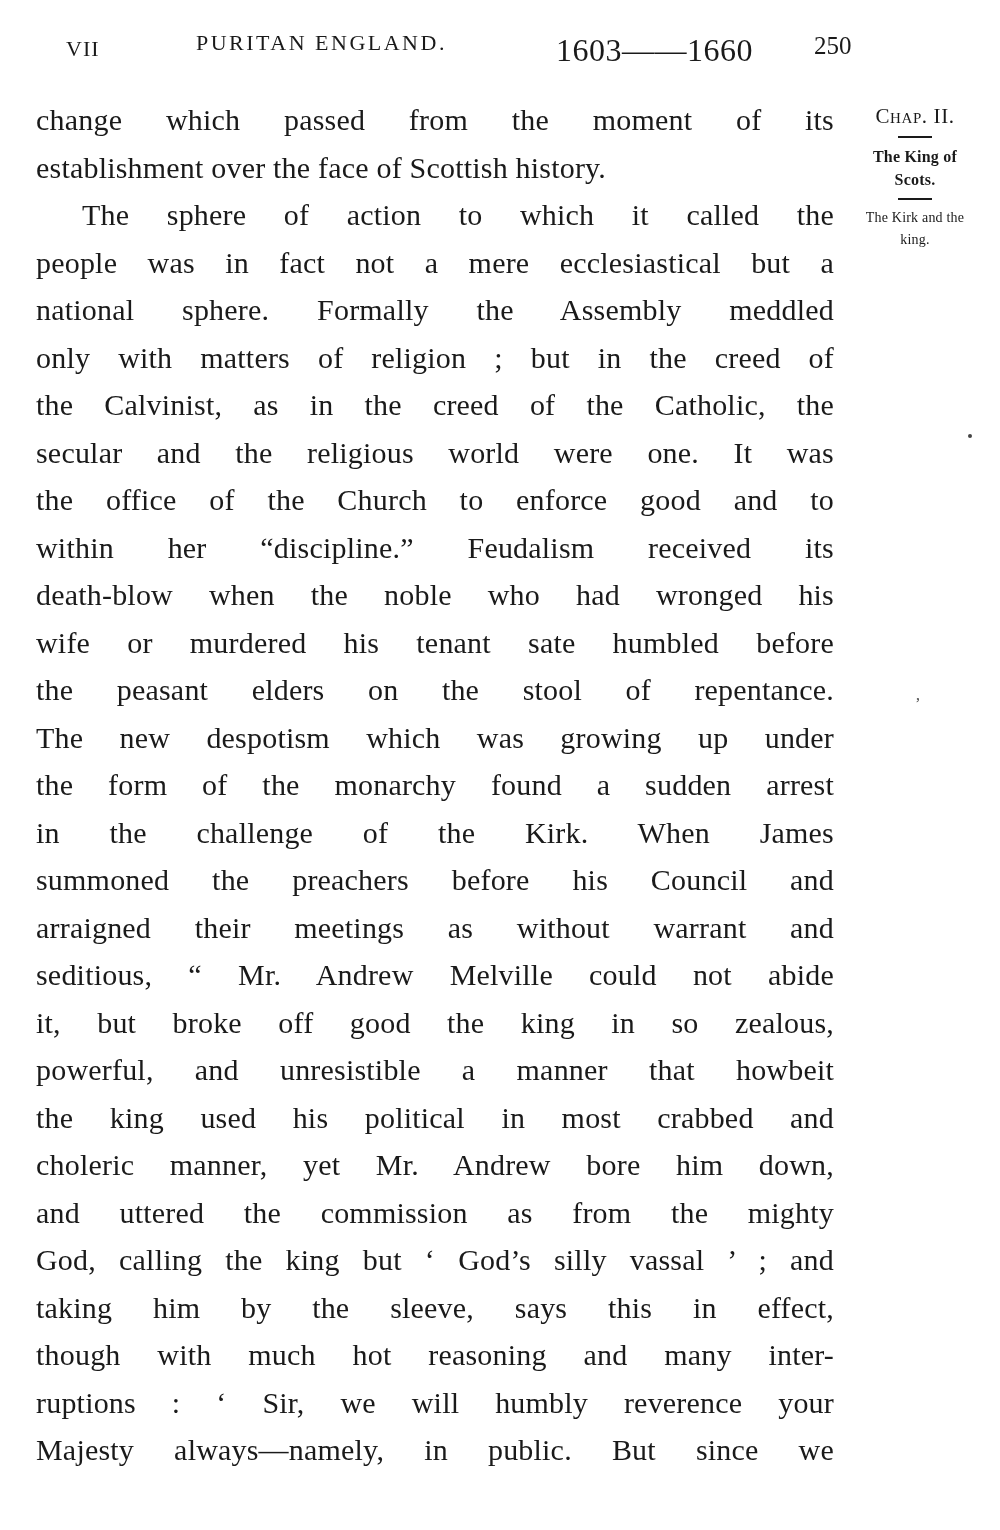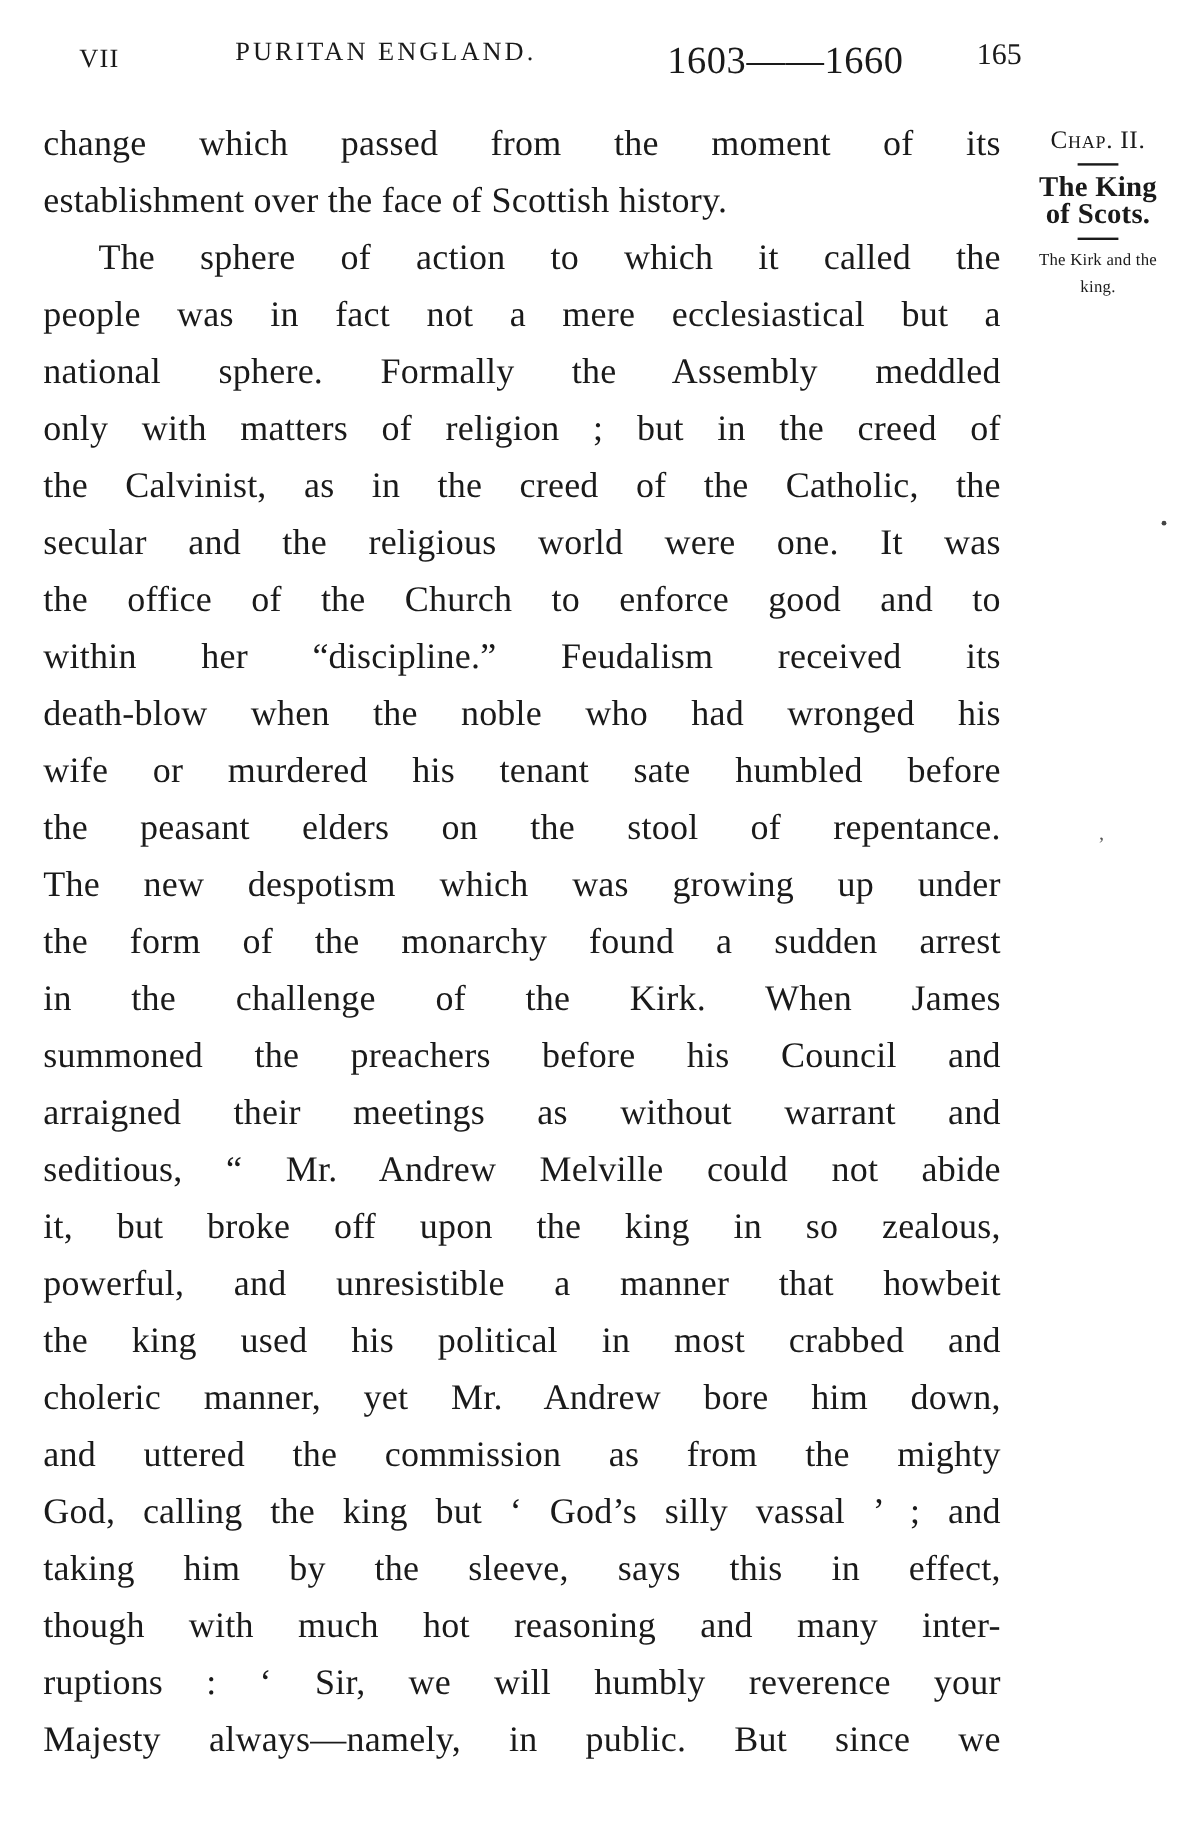--- a/index.html
+++ b/index.html
@@ -103,21 +103,21 @@
     letter-spacing: 0.6px;
     white-space: nowrap;
   }
   .rule {
     width: 34px;
     height: 2px;
     background: #1a1a1a;
     margin: 7px auto 7px auto;
   }
   .side-note {
-    font-size: 24px;
+    font-size: 16px;
     line-height: 23px;
     font-weight: bold;
     letter-spacing: 0.2px;
   }
   .side-note-2 {
     font-size: 14px;
     line-height: 22px;
     letter-spacing: 0.2px;
   }
   .speck-a {
@@ -139,21 +139,21 @@
 </style>
 </head>
 <body>
 
 <div class="page">
 
   <div class="running-head">
     <span class="rh-folio-left">VII</span>
     <span class="rh-title">PURITAN ENGLAND.</span>
     <span class="rh-dates">1603——1660</span>
-    <span class="rh-folio-right">165</span>
+    <span class="rh-folio-right">250</span>
   </div>
 
   <div class="body-col">
 
     <p class="para">
       <span class="line just">change  which  passed  from  the  moment  of  its</span>
       <span class="line flush">establishment over the face of Scottish history.</span>
     </p>
 
     <p class="para">
@@ -167,21 +167,21 @@
       <span class="line just">within her “discipline.”   Feudalism received its</span>
       <span class="line just">death-blow when  the  noble  who  had  wronged  his</span>
       <span class="line just">wife or murdered his tenant sate  humbled  before</span>
       <span class="line just">the  peasant  elders  on  the  stool  of  repentance.</span>
       <span class="line just">The  new despotism which  was  growing  up  under</span>
       <span class="line just">the form of the  monarchy found  a  sudden  arrest</span>
       <span class="line just">in  the  challenge  of  the  Kirk.     When  James</span>
       <span class="line just">summoned the preachers before  his  Council  and</span>
       <span class="line just">arraigned their meetings as without warrant and</span>
       <span class="line just">seditious, “ Mr. Andrew Melville could  not  abide</span>
-      <span class="line just">it, but  broke  off  upon  the  king  in  so  zealous,</span>
+      <span class="line just">it, but  broke  off  good  the  king  in  so  zealous,</span>
       <span class="line just">powerful, and unresistible a manner  that  howbeit</span>
       <span class="line just">the king used his political in most crabbed and</span>
       <span class="line just">choleric manner, yet Mr. Andrew bore him down,</span>
       <span class="line just">and  uttered  the  commission  as  from  the  mighty</span>
       <span class="line just">God, calling the king but ‘ God’s silly vassal ’ ; and</span>
       <span class="line just">taking  him  by  the  sleeve,  says  this  in  effect,</span>
       <span class="line just">though with much hot reasoning  and  many inter-</span>
       <span class="line just">ruptions :  ‘ Sir,  we  will  humbly  reverence  your</span>
       <span class="line just">Majesty always—namely, in public.   But since we</span>
     </p>

